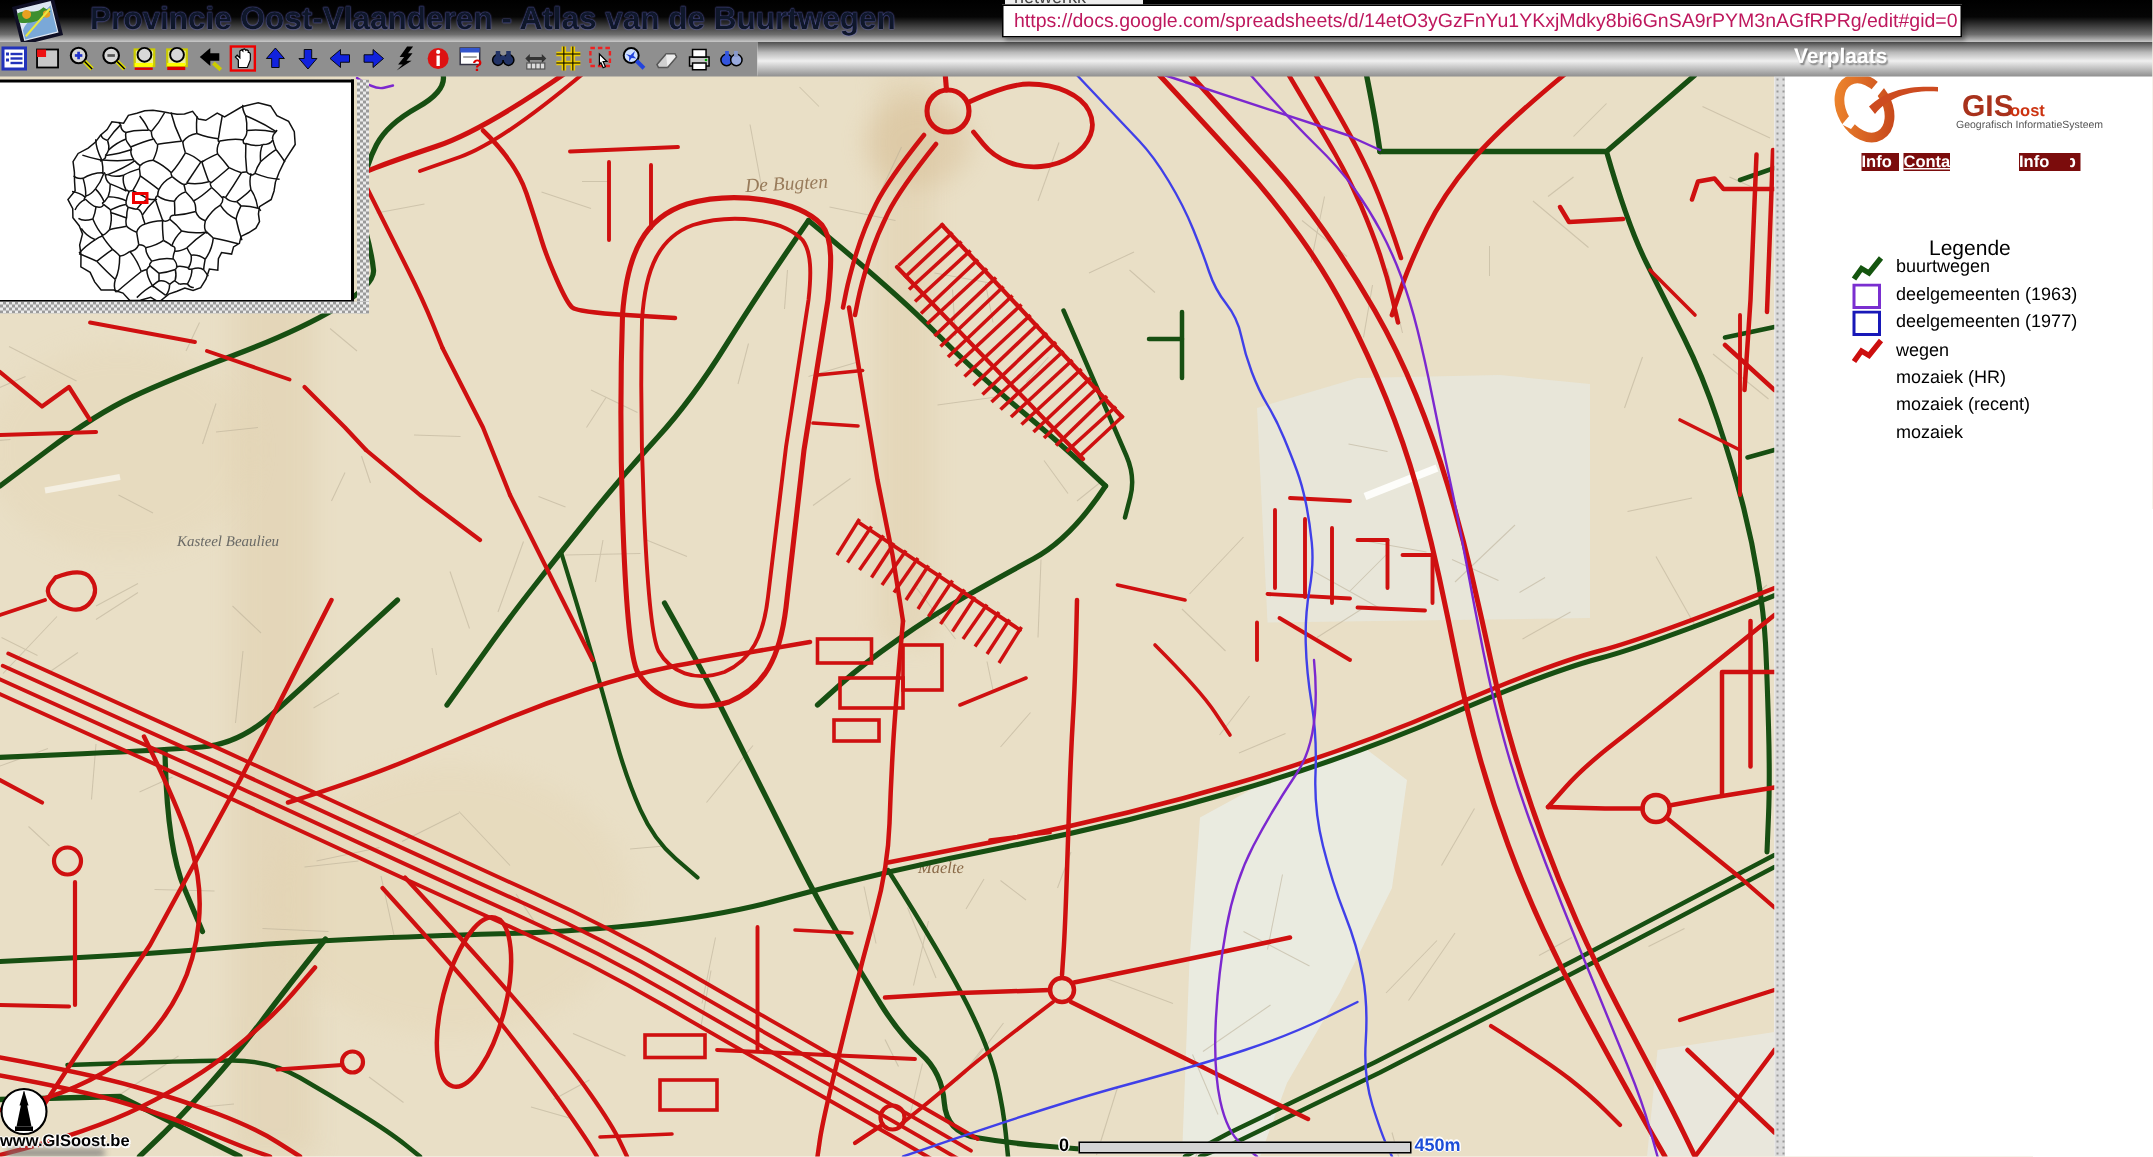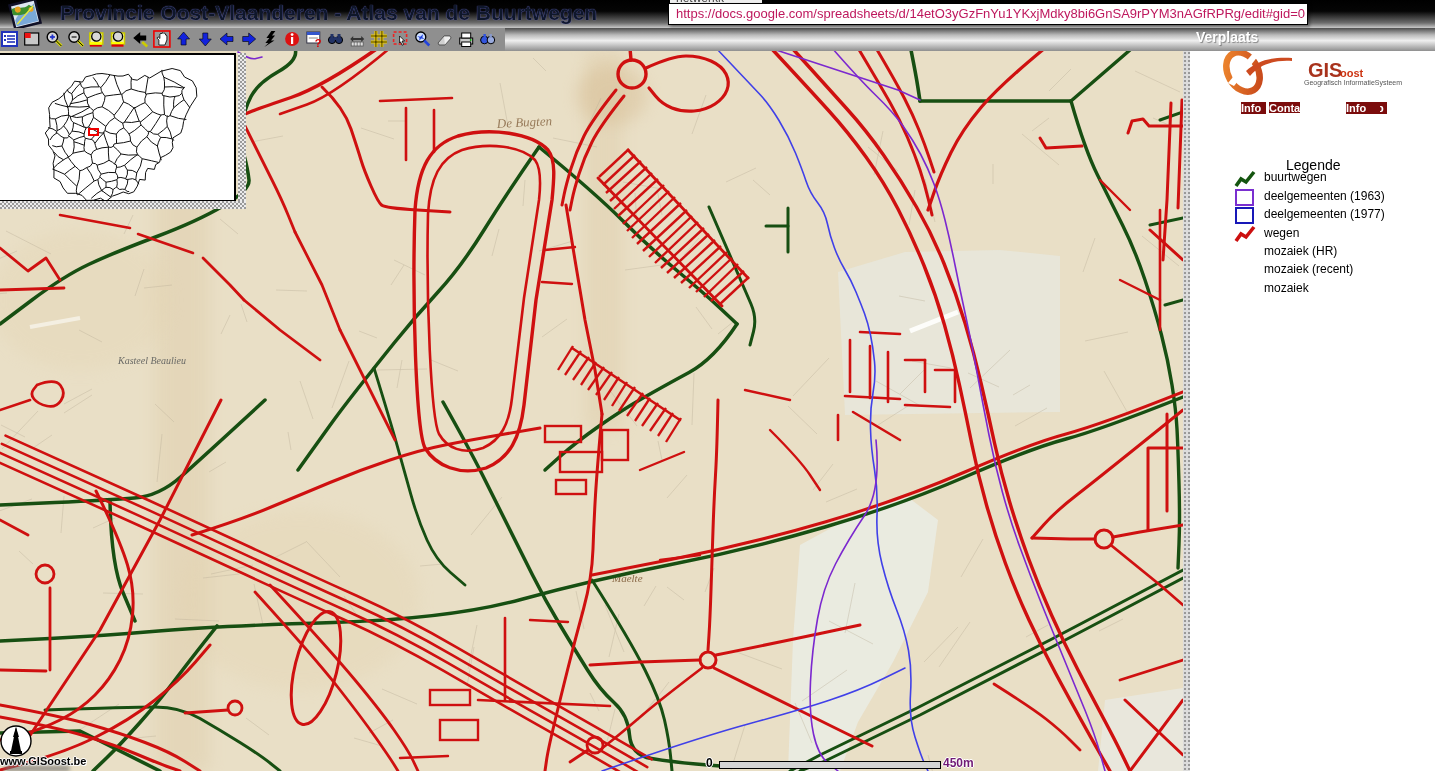--- a/index.html
+++ b/index.html
@@ -19,21 +19,21 @@
   #ovbox{left:0;top:53px;width:234px;height:145px;background:#fff;border-top:2px solid #000;border-right:2px solid #000;border-bottom:2px solid #000;}
   #ovr{left:238px;top:53px;width:8px;height:156px;}
   #ovb{left:0;top:201px;width:246px;height:8px;}
   .checker{background:repeating-conic-gradient(#9a9a9a 0% 25%, #ececec 0% 50%) 0 0/4px 4px;}
   .btn{position:absolute;top:102px;height:12px;background:#7b0c0c;color:#fff;font-weight:bold;font-size:11px;line-height:12px;}
   #legend{position:absolute;left:1190px;top:150px;width:245px;color:#000;}
   .leg-ico{position:absolute;left:44px;width:22px;height:18px;}
   .leg-txt{position:absolute;left:74px;font-size:12px;}
   #scalebar{left:719px;top:761px;width:220px;height:6px;background:#d4d4d4;border:1px solid #000;}
   #scale0{left:706px;top:756px;font-size:12px;font-weight:bold;color:#000;text-shadow:-1px 0 #fff,1px 0 #fff,0 -1px #fff,0 1px #fff;}
-  #scale450{left:943px;top:756px;font-size:12px;font-weight:bold;color:#701a75;text-shadow:-1px 0 #fff,1px 0 #fff,0 -1px #fff,0 1px #fff;}
+  #scale450{left:943px;top:756px;font-size:12px;font-weight:bold;color:#1d4ed8;text-shadow:-1px 0 #fff,1px 0 #fff,0 -1px #fff,0 1px #fff;}
   #gisoost{left:0px;top:755px;font-size:11px;font-weight:bold;color:#000;text-shadow:-1px 0 #fff,1px 0 #fff,0 -1px #fff,0 1px #fff,1px 1px #fff;}
   #smudge{left:4px;top:766px;width:66px;height:5px;background:#777;border-radius:3px;filter:blur(2px);opacity:0.8;}
 </style>
 </head>
 <body>
 
   <div class="abs" style="left:0;top:0;width:1183px;height:771px;overflow:hidden;">
     <svg style="position:absolute;left:0;top:0" width="1183" height="771" viewBox="0 0 1183 771">
       <defs>
         <filter id="blur8" x="-40%" y="-40%" width="180%" height="180%">

